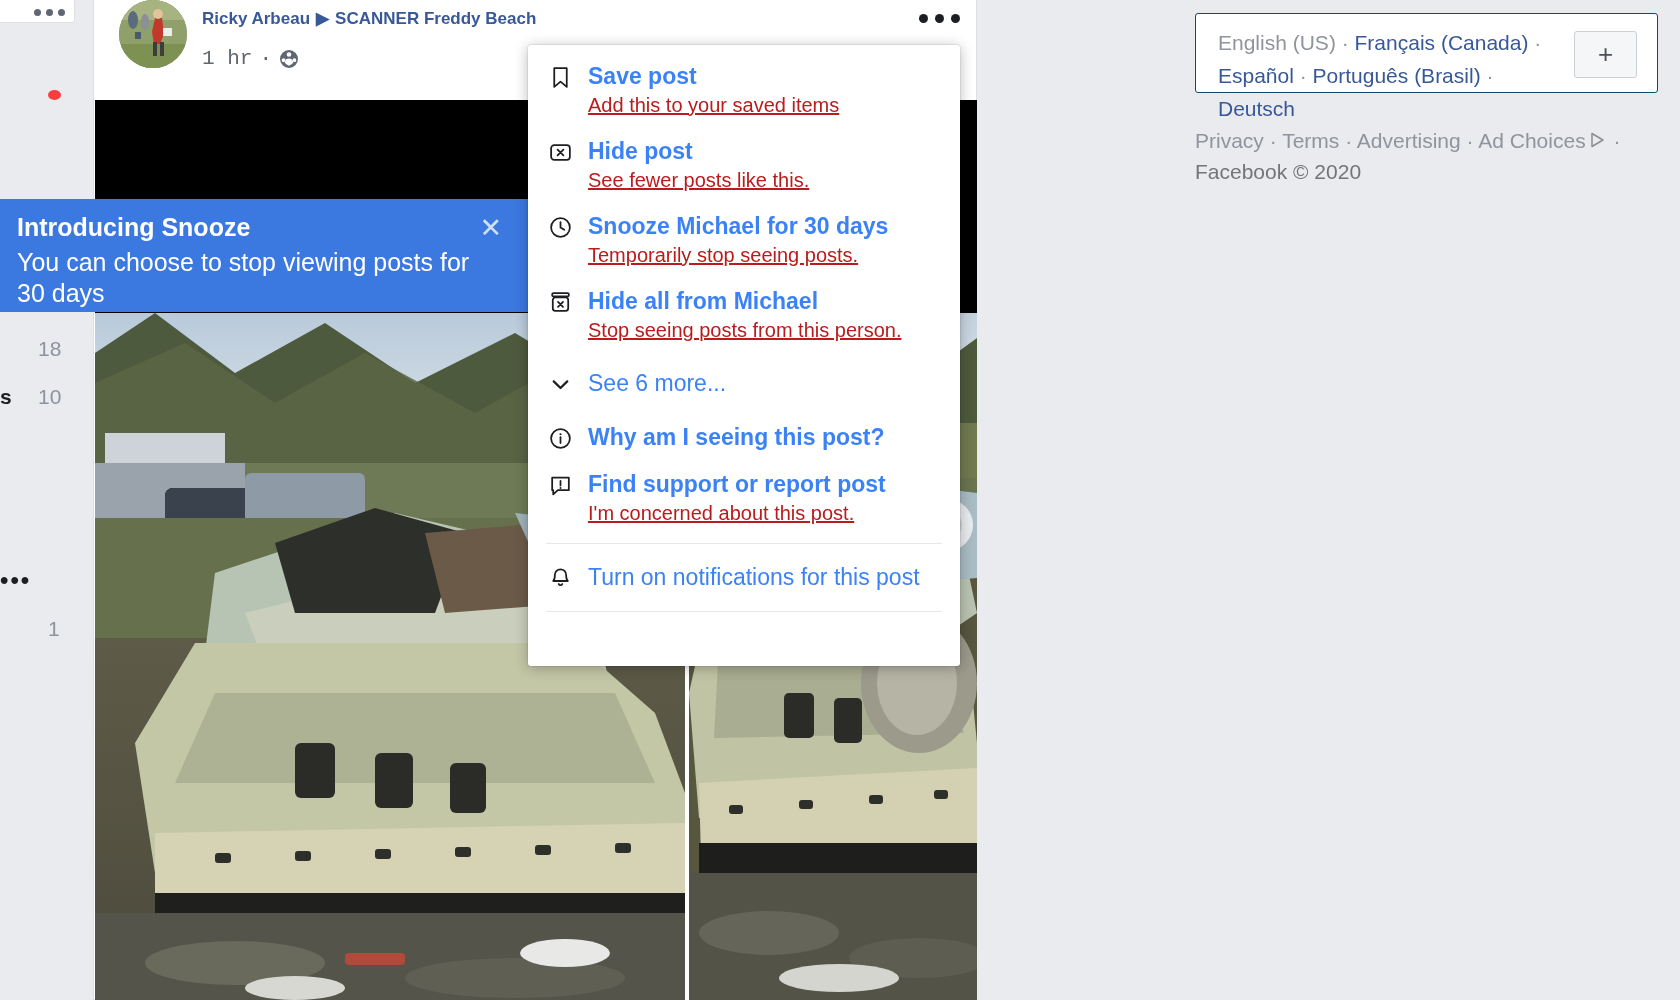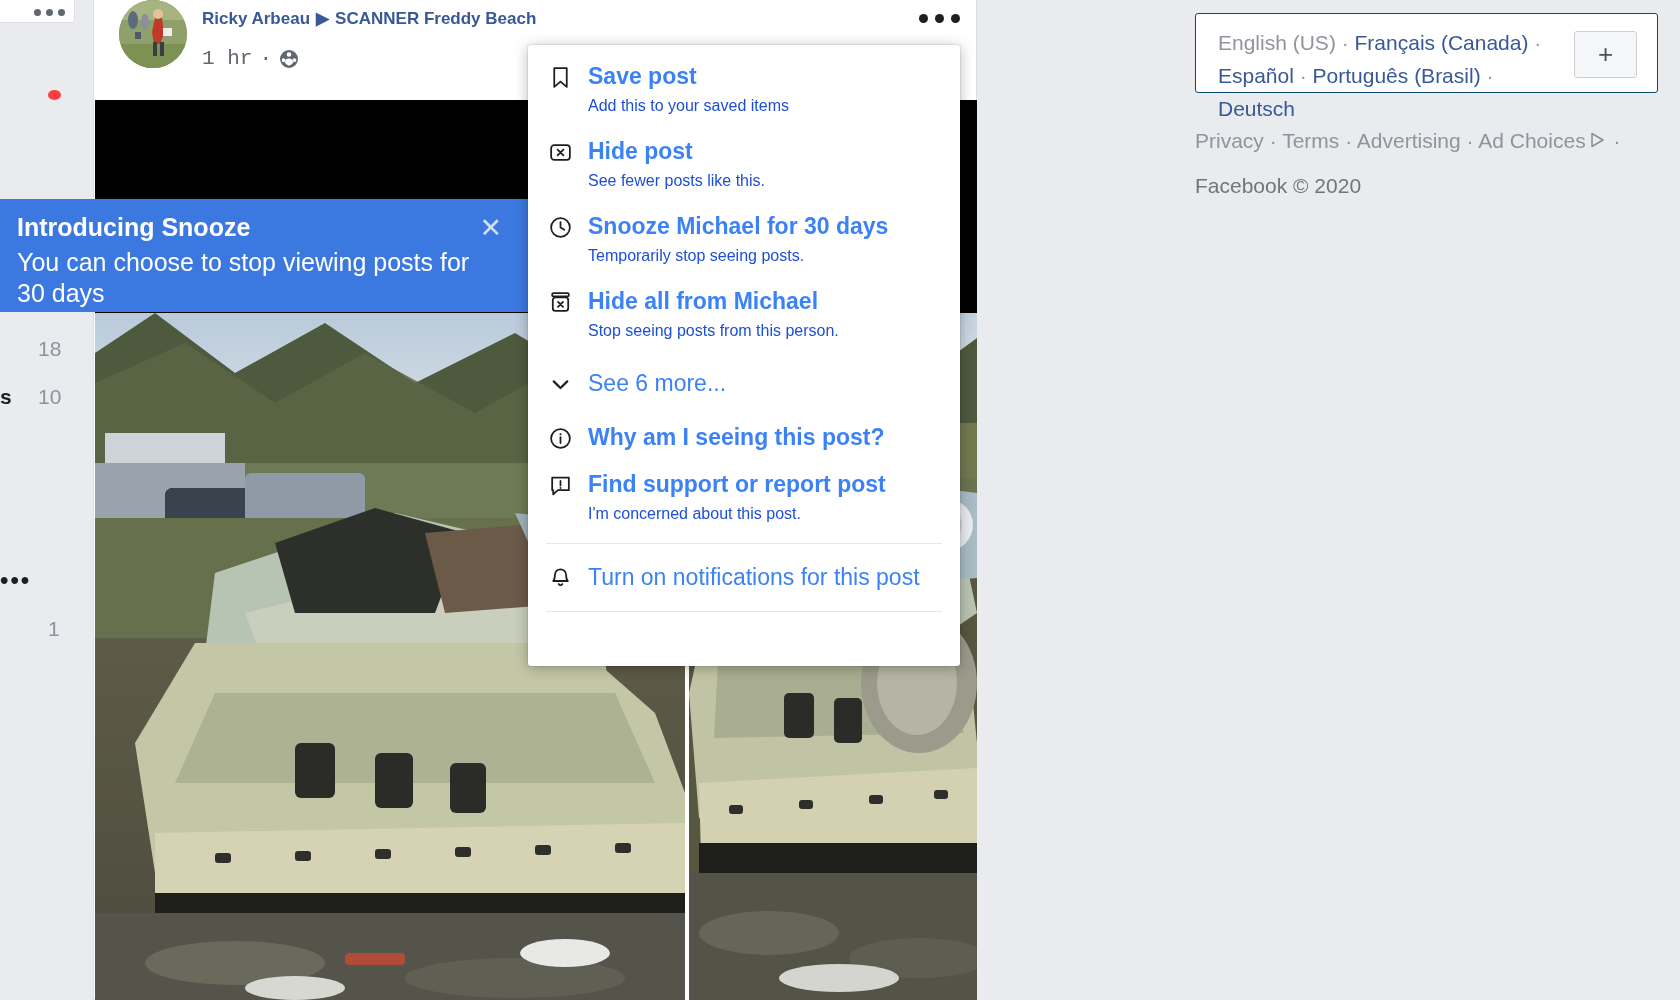--- a/index.html
+++ b/index.html
@@ -75,42 +75,42 @@
     background: #fff; border-radius: 3px;
     box-shadow: 0 2px 14px rgba(0,0,0,.28), 0 0 0 1px rgba(0,0,0,.06);
     padding-top: 8px;
   }
   .menu-item { position: relative; display: flex; align-items: flex-start; padding: 9px 18px 9px 20px; cursor: pointer; }
   .menu-icon { width: 40px; flex: none; padding-top: 3px; color: #1c1e21; }
   .menu-icon svg { display: block; }
   .menu-text { flex: 1; }
   .menu-title { font-size: 23px; font-weight: bold; color: #3b82f6; line-height: 29px; }
   .menu-title.light { font-weight: normal; }
-  .menu-sub { font-size: 16px; color: #1d4ed8; line-height: 27px; margin-top: 1px; }
+  .menu-sub { font-size: 20px; color: #b91c1c; line-height: 27px; margin-top: 1px; text-decoration: underline; }
   .menu-sep { height: 1px; background: #e4e6eb; margin: 7px 18px; }
 
   
   .lang-card {
     position: absolute; left: 1195px; top: 13px; width: 463px; height: 80px;
     background: #fff; border: 1px solid #0c4a6e; border-radius: 3px;
   }
   .lang-text { position: absolute; left: 22px; top: 12px; width: 350px; font-size: 21px; line-height: 33px; color: #385898; }
   .lang-text .muted { color: #90949c; }
   .lang-text .dot { color: #90949c; }
   .lang-text a { color: #385898; text-decoration: none; cursor: pointer; }
   .lang-plus {
     position: absolute; right: 20px; top: 17px; width: 63px; height: 47px;
     background: #f5f6f7; border: 1px solid #ccd0d5; border-radius: 3px;
     display: flex; align-items: center; justify-content: center;
     font-size: 26px; color: #4b4f56; cursor: pointer;
   }
   .footer { position: absolute; left: 1195px; top: 127px; width: 480px; font-size: 21px; line-height: 28px; color: #90949c; }
   .footer a { color: #90949c; text-decoration: none; cursor: pointer; }
   .footer .row { white-space: nowrap; }
-  .footer .copy { color: #737578; margin-top: 15px; }
+  .footer .copy { color: #737578; margin-top: 1px; }
   .adchoice-icon { display: inline-block; vertical-align: -2px; margin-left: 2px; }
   .caret { display: inline-block; width: 0; height: 0; border-left: 5px solid transparent; border-right: 5px solid transparent; border-top: 6px solid #90949c; vertical-align: 3px; margin-left: 3px; }
 </style>
 </head>
 <body>
 
 <div id="root">
 
   <div class="left-rail">
     <div class="left-card">

